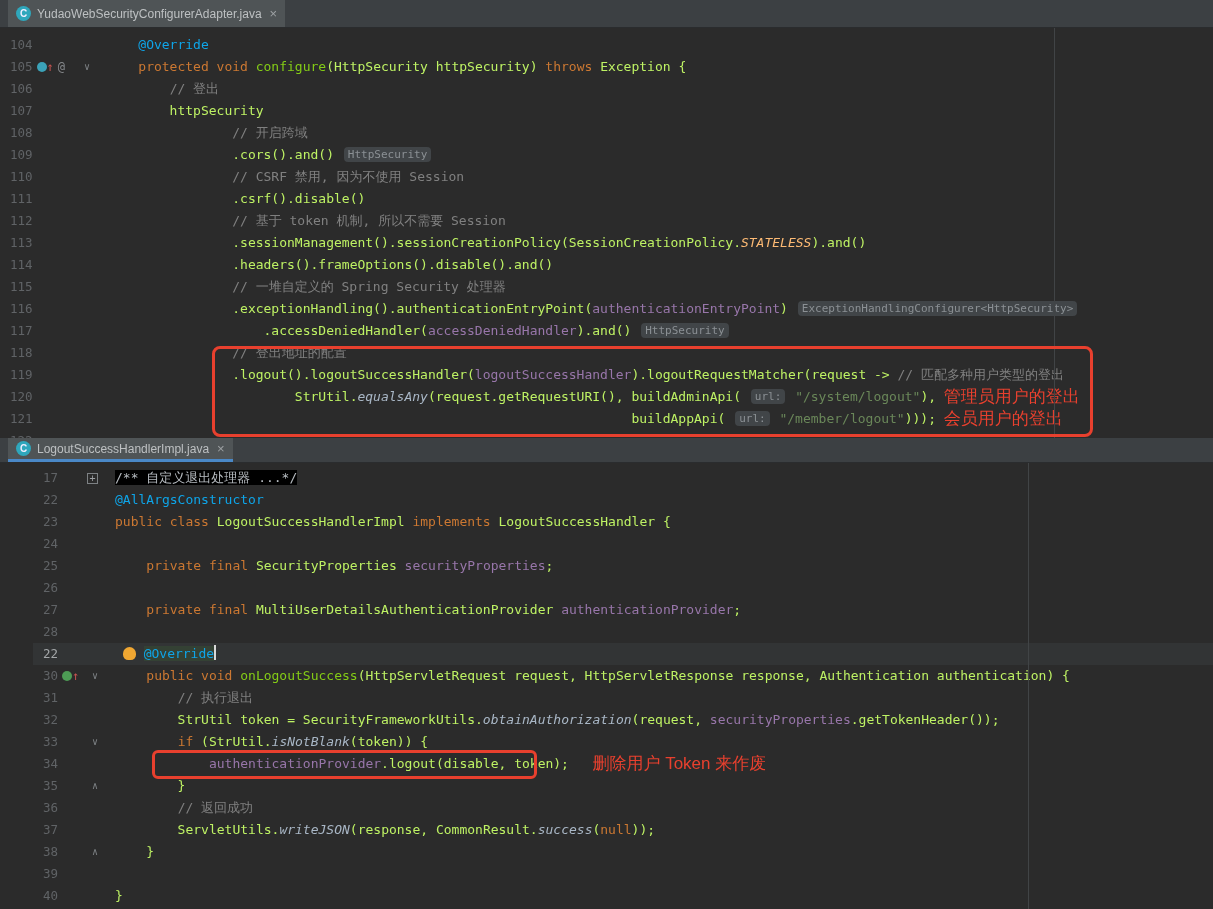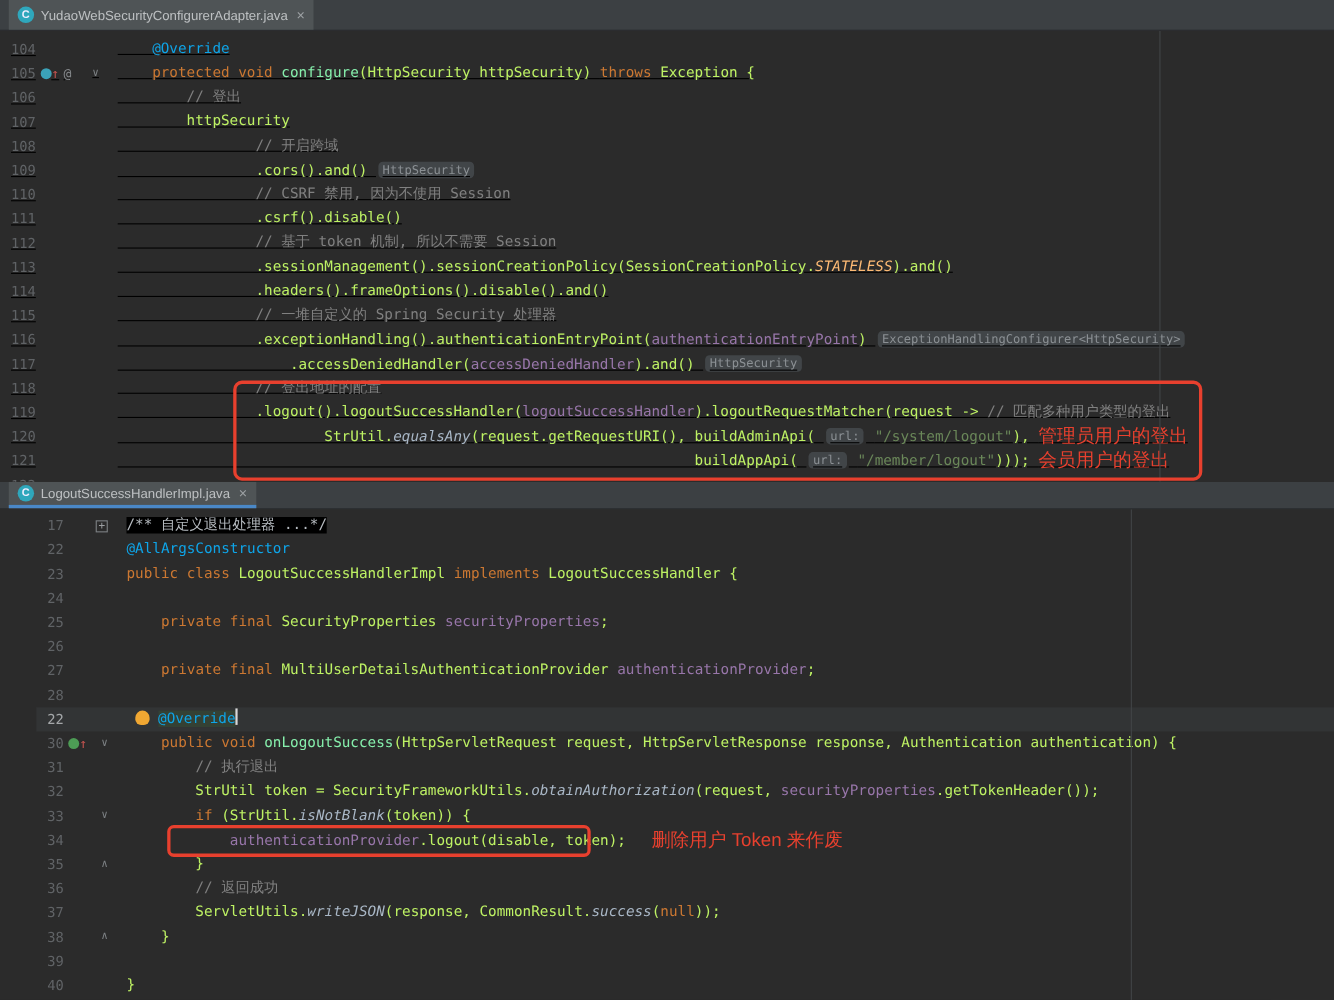--- a/index.html
+++ b/index.html
@@ -14,21 +14,21 @@
   .tabbar-bottom { height:25px; }
   .tab { display:flex; align-items:center; gap:6px; padding:0 8px 0 8px;
          background:#4f5456; color:#bdc0c2; font:12px "Liberation Sans", sans-serif; }
   .tab.active { border-bottom:3px solid #4a88c7; }
   .cicon { width:15px; height:15px; border-radius:50%; background:#2fa7bc; color:#eef;
            font:bold 10px/15px "Liberation Sans", sans-serif; text-align:center; display:inline-block; }
   .tclose { color:#9da1a4; font:13px "Liberation Sans", sans-serif; margin-left:2px; cursor:pointer; }
 
   
   .editor { position:relative; overflow:hidden; background:#2b2b2b; }
-  .editor-top { height:410px; padding-top:6px;text-decoration:underline; }
+  .editor-top { height:410px; padding-top:6px; }
   .editor-bottom { height:446px; padding-top:4px;padding-left:33px; }
   .line { height:22px; display:flex; white-space:pre; font-size:13px; line-height:22px; }
   .caret-row { background:#323435; }
   .gutter { flex:none; display:flex; align-items:center; color:#606366;
             font-size:12.5px; padding-left:10px; }
   .editor-top .gutter { width:95px; }
   .editor-bottom .gutter { width:70px; }
   .lnum { flex:none; }
   .caret-row .lnum { color:#a4a7a9; }
   .gi { flex:none; margin-left:4px; }
@@ -38,21 +38,21 @@
   .gi-at { color:#85888b; font-size:12px; }
   .gi-fold-down, .gi-fold-up { color:#7d8184; font-size:10px; margin-left:auto; margin-right:5px; }
   .gi-fold-plus { margin-left:auto; margin-right:5px; width:11px; height:11px;
                   border:1px solid #7d8184; color:#9da0a3; font-size:10px; line-height:9px;
                   text-align:center; display:inline-block; }
   .code { white-space:pre; padding-left:12px; color:#a9b7c6; }
 
   
   .tk-p  { color:#bef264; }
   .tk-k  { color:#cc7832; }
-  .tk-m  { color:#86efac; }
+  .tk-m  { color:#84cc16; }
   .tk-a  { color:#0ea5e9; }
   .tk-c  { color:#808080; }
   .tk-s  { color:#6a8759; }
   .tk-f  { color:#9876aa; }
   .tk-fi { color:#fdba74; font-style:italic; }
   .tk-si { color:#a9b7c6; font-style:italic; }
   .tk-h  { background:#414548; color:#8b9094; font-size:11px; border-radius:4px;
            padding:1px 4px; margin:0 2px; vertical-align:1px; }
   .tk-r  { color:#e8402e; font-size:17px; font-family:"Liberation Sans", sans-serif; vertical-align:-1px; }
   .tk-fold { background:#000000; color:#b7bcc1; }

